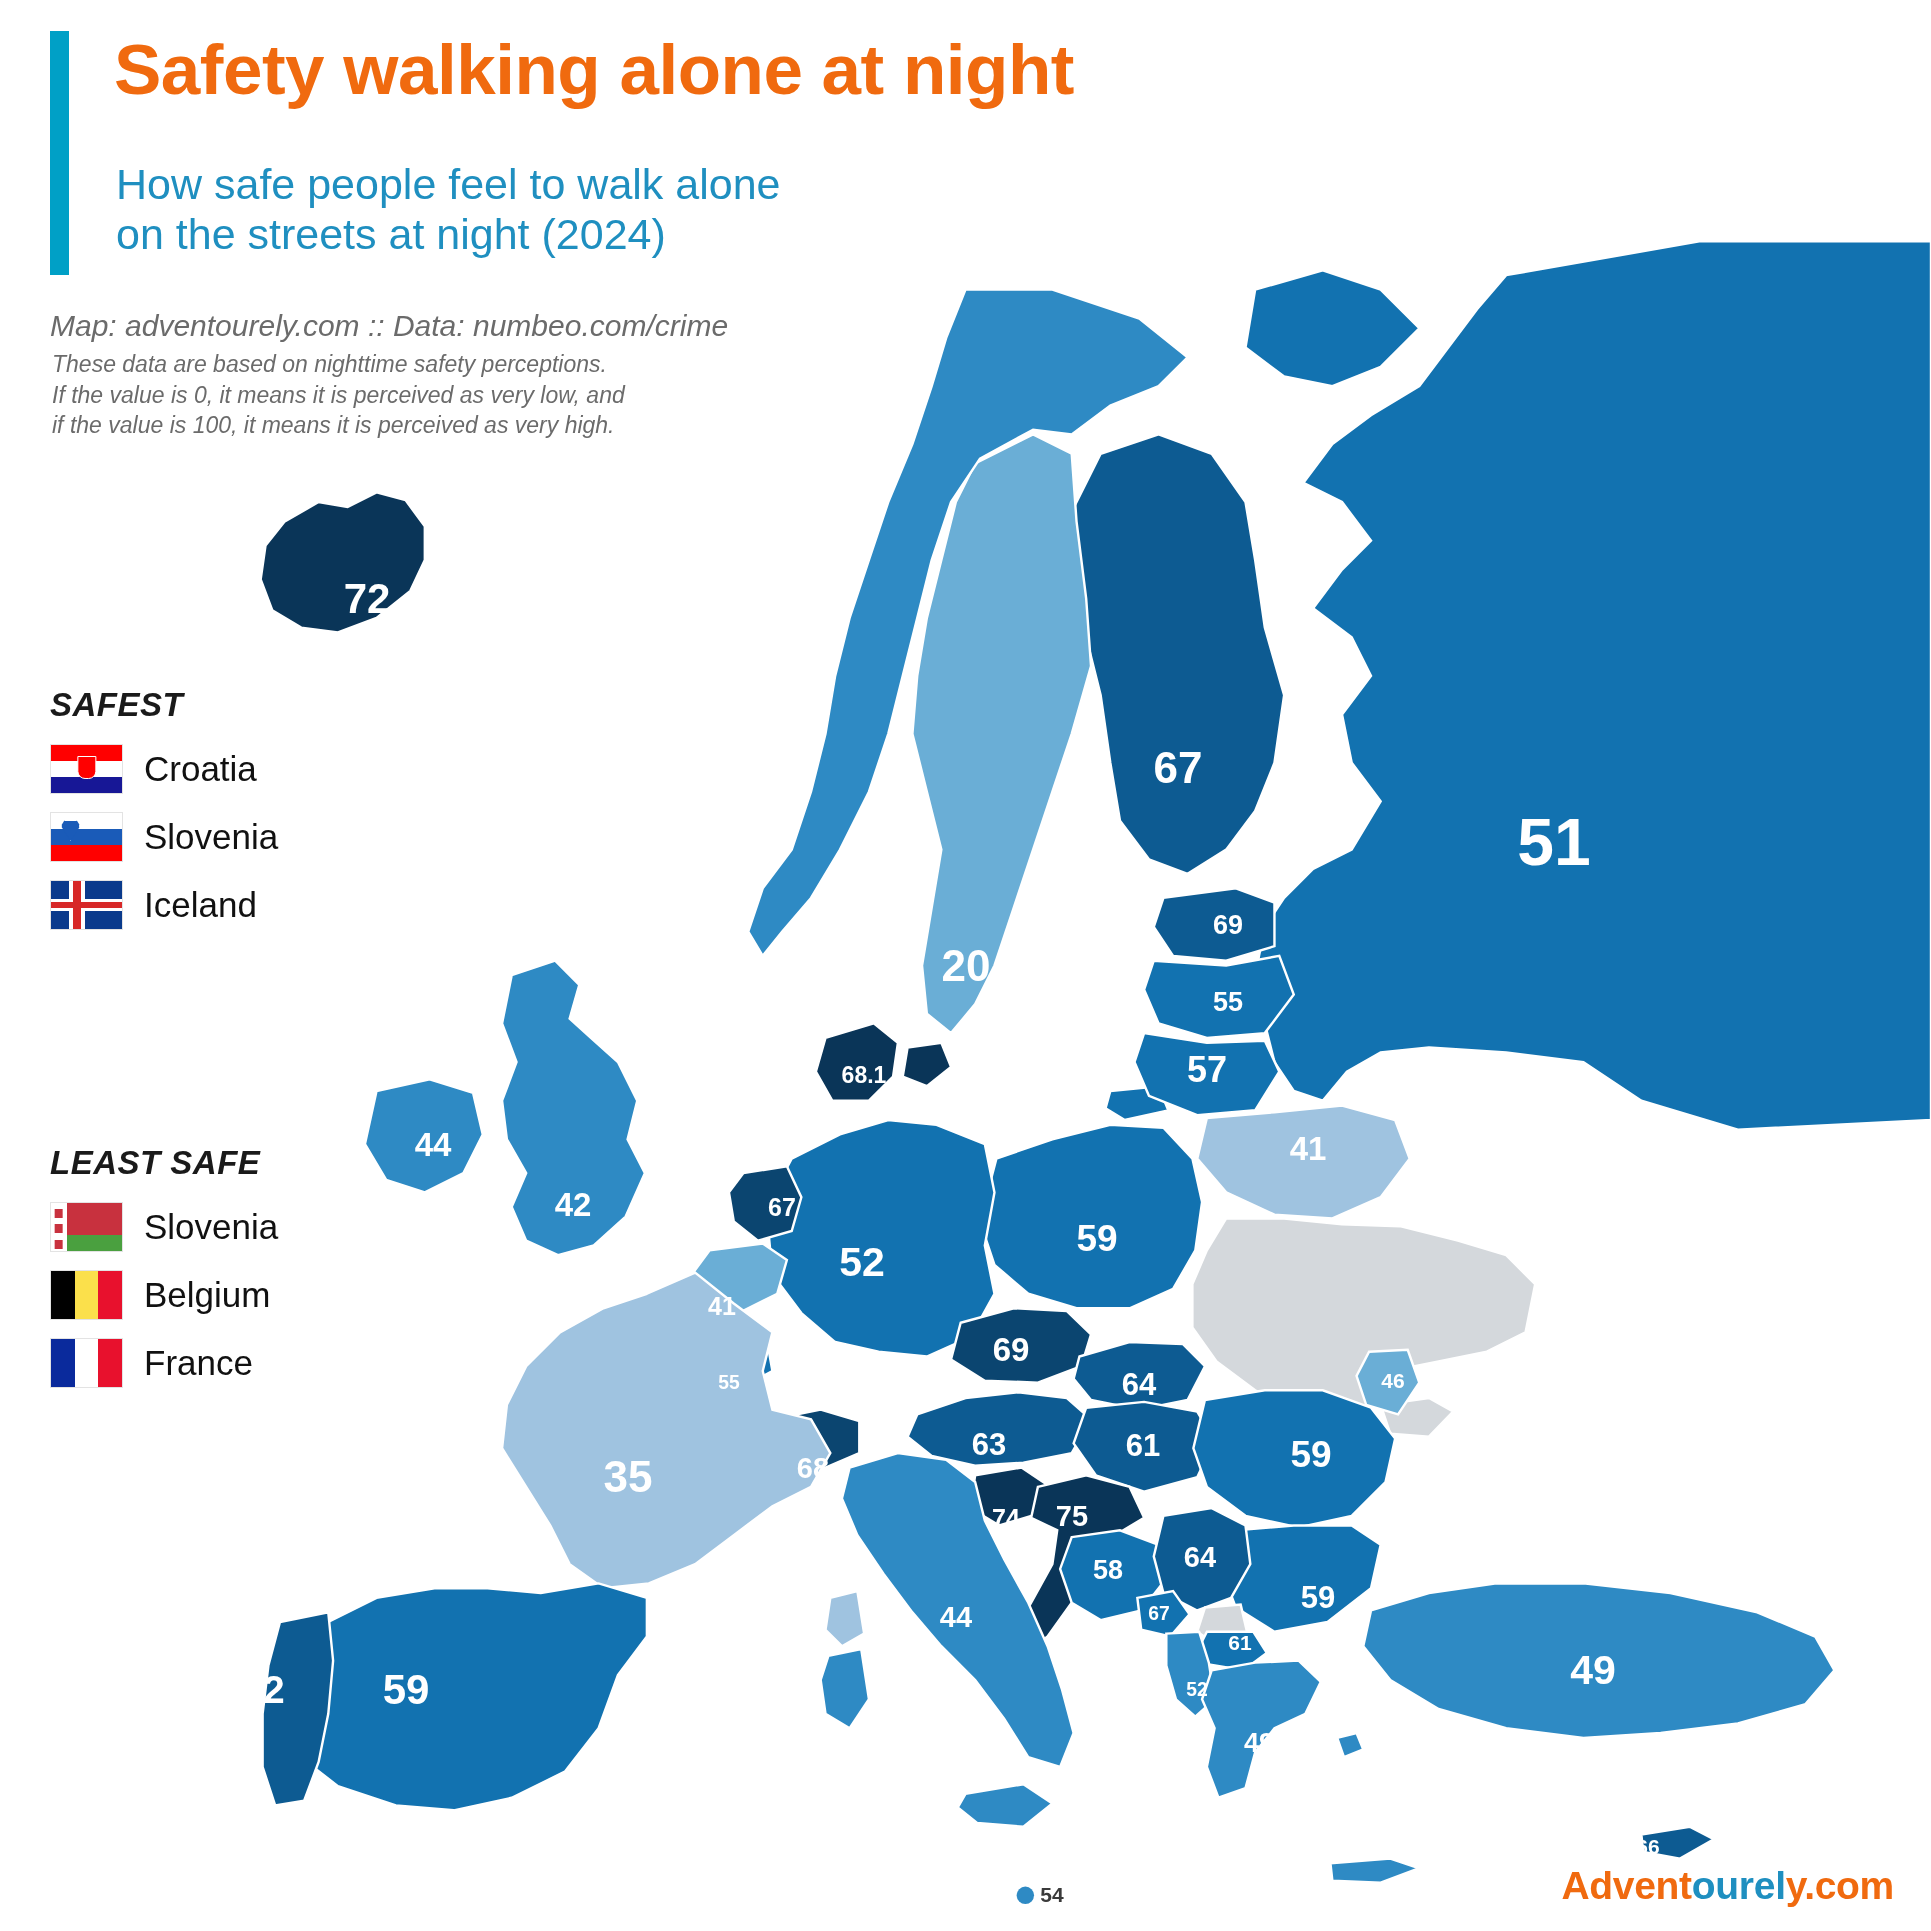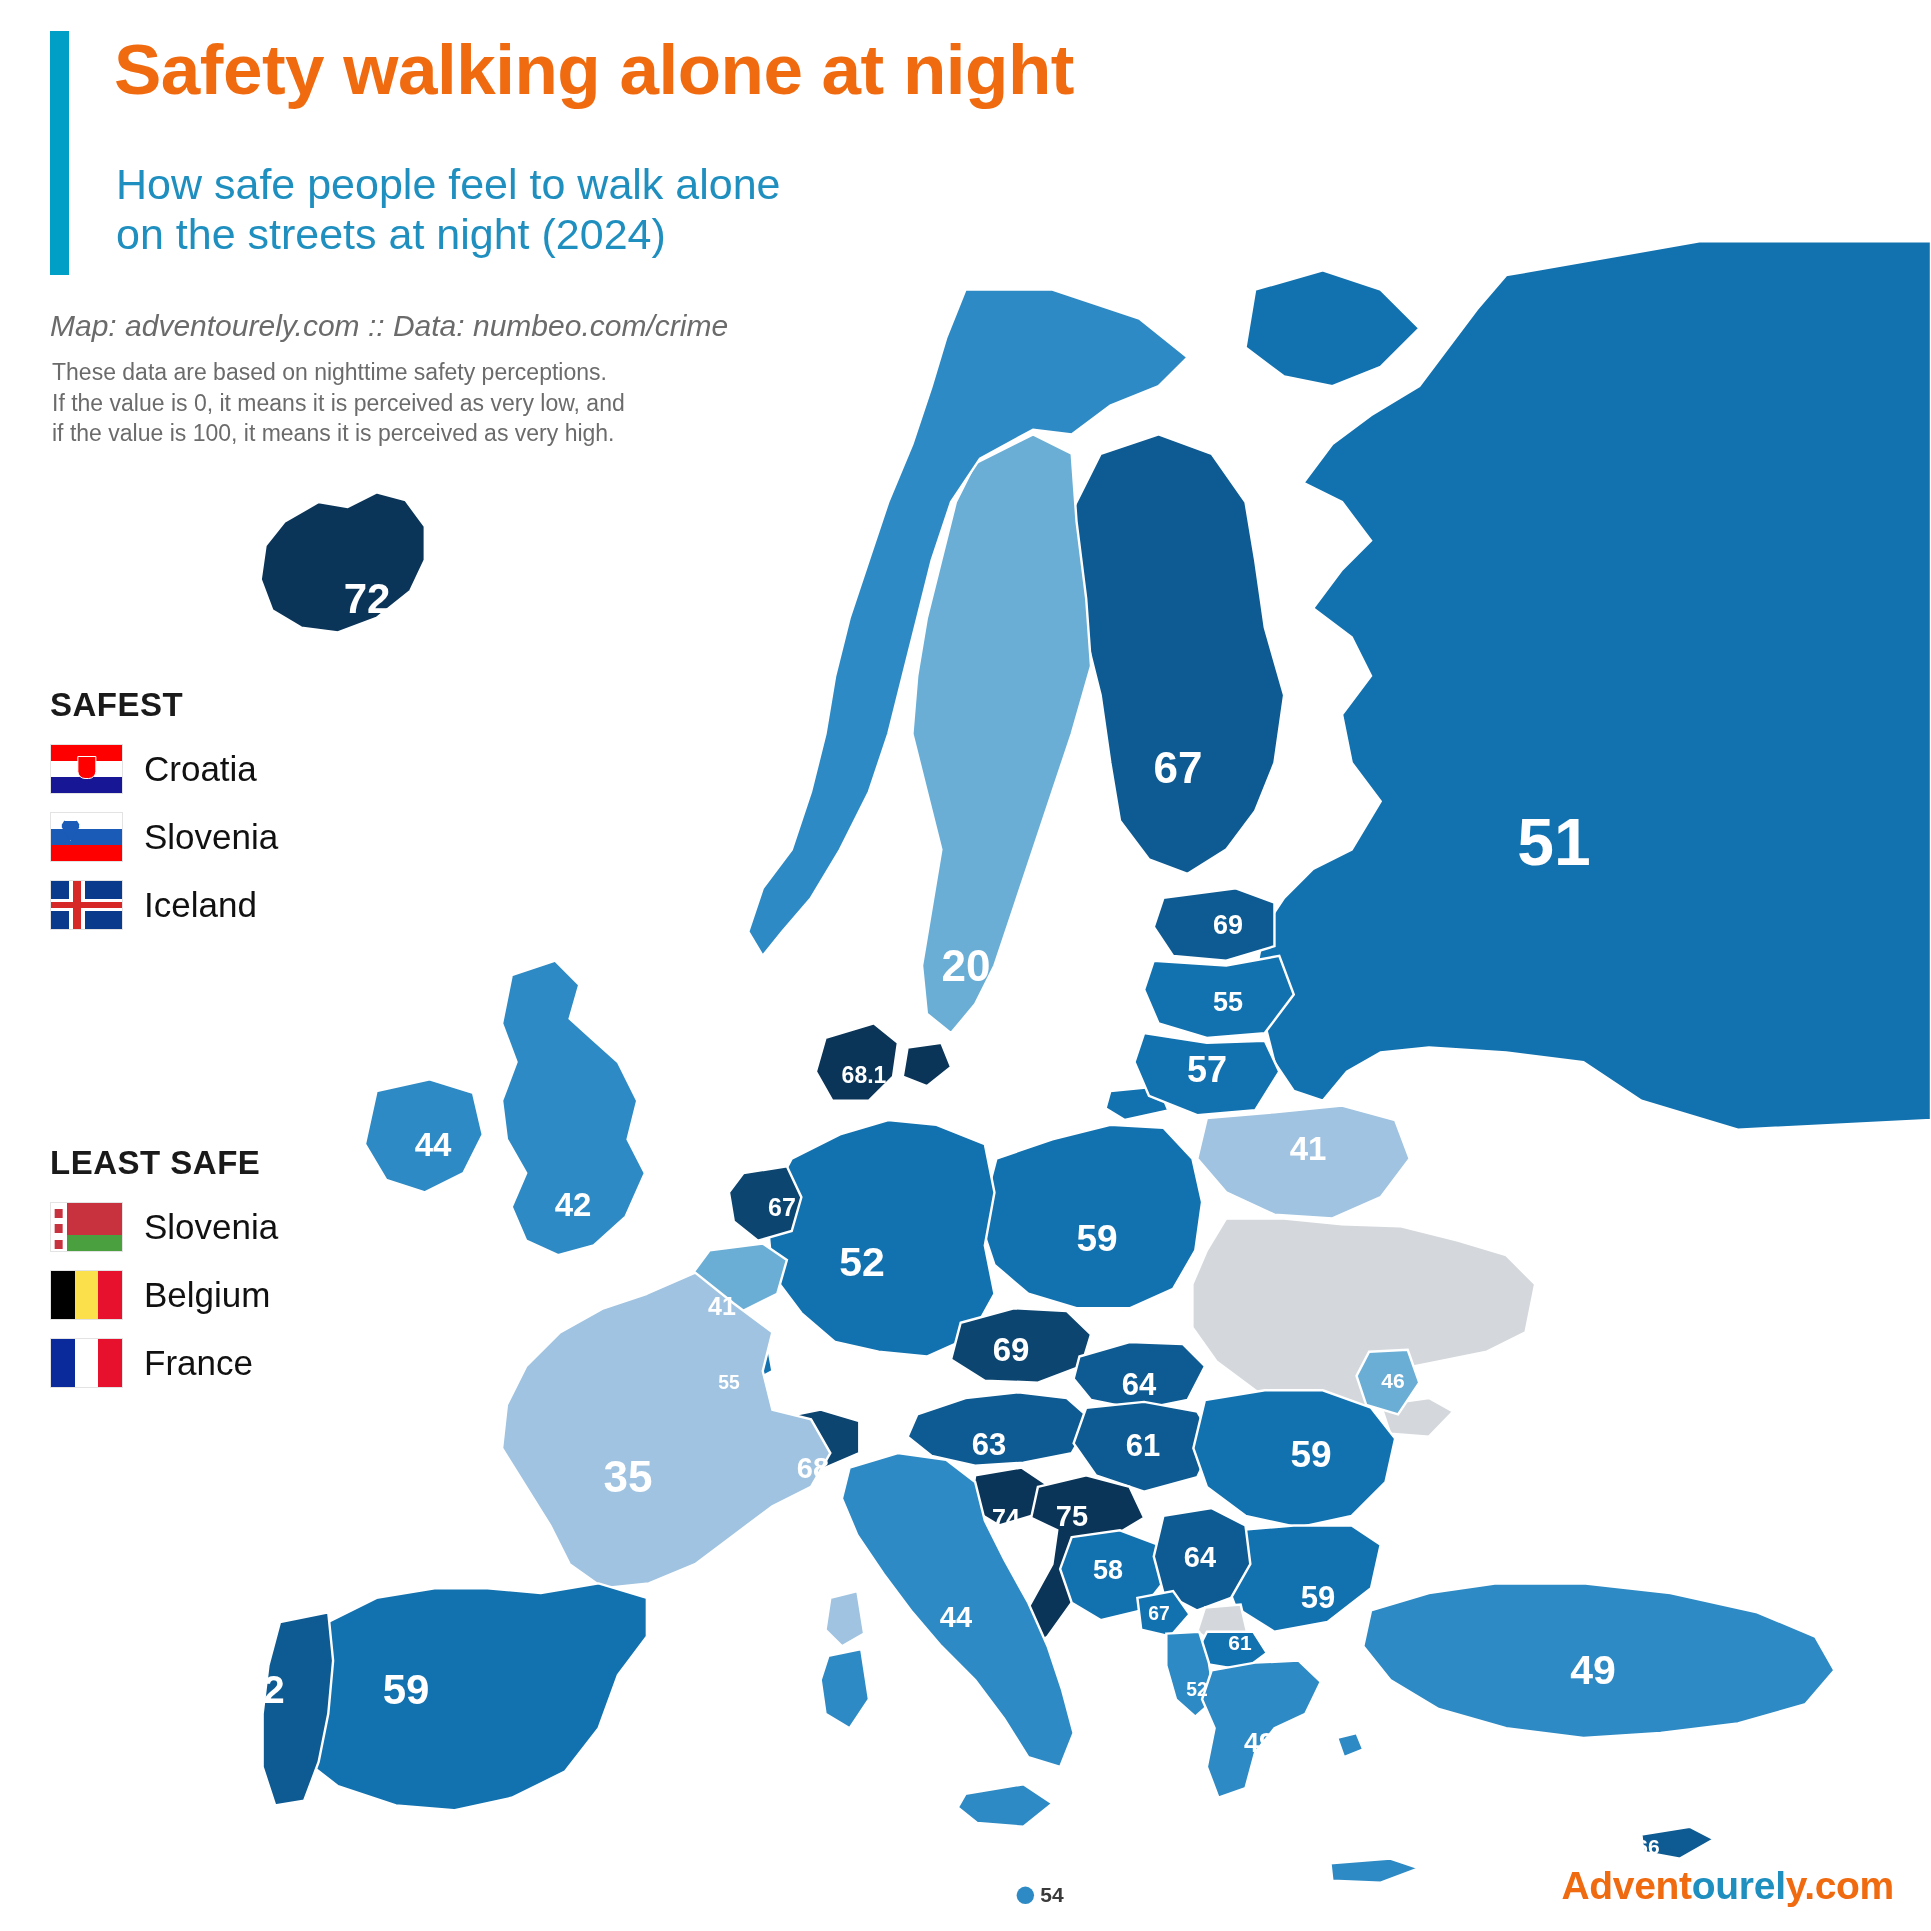--- a/index.html
+++ b/index.html
@@ -48,37 +48,39 @@
   #source-line {
     position: absolute;
     left: 50px; top: 309px;
     font-size: 30px;
     font-style: italic;
     color: #6b6b6b;
     white-space: nowrap;
   }
   #note-block {
     position: absolute;
-    left: 52px; top: 357px;
+    left: 52px; top: 349px;
     font-size: 23px;
+    font-style: italic;
     color: #6b6b6b;
     line-height: 1.33;
     width: 772px;
   }
 
   
   .legend-block { position: absolute; }
   #legend-safest { left: 50px; top: 686px; }
   #legend-least  { left: 50px; top: 1144px; }
   .legend-title {
     font-size: 33px;
     font-weight: bold;
     color: #1a1a1a;
     letter-spacing: 0.5px;
     margin-bottom: 15.4px;
+    font-style: italic;
   }
   .legend-row {
     display: flex;
     align-items: center;
     height: 60px;
     margin-bottom: 7.7px;
   }
   .flag {
     width: 73px; height: 50px;
     margin-right: 21px;

